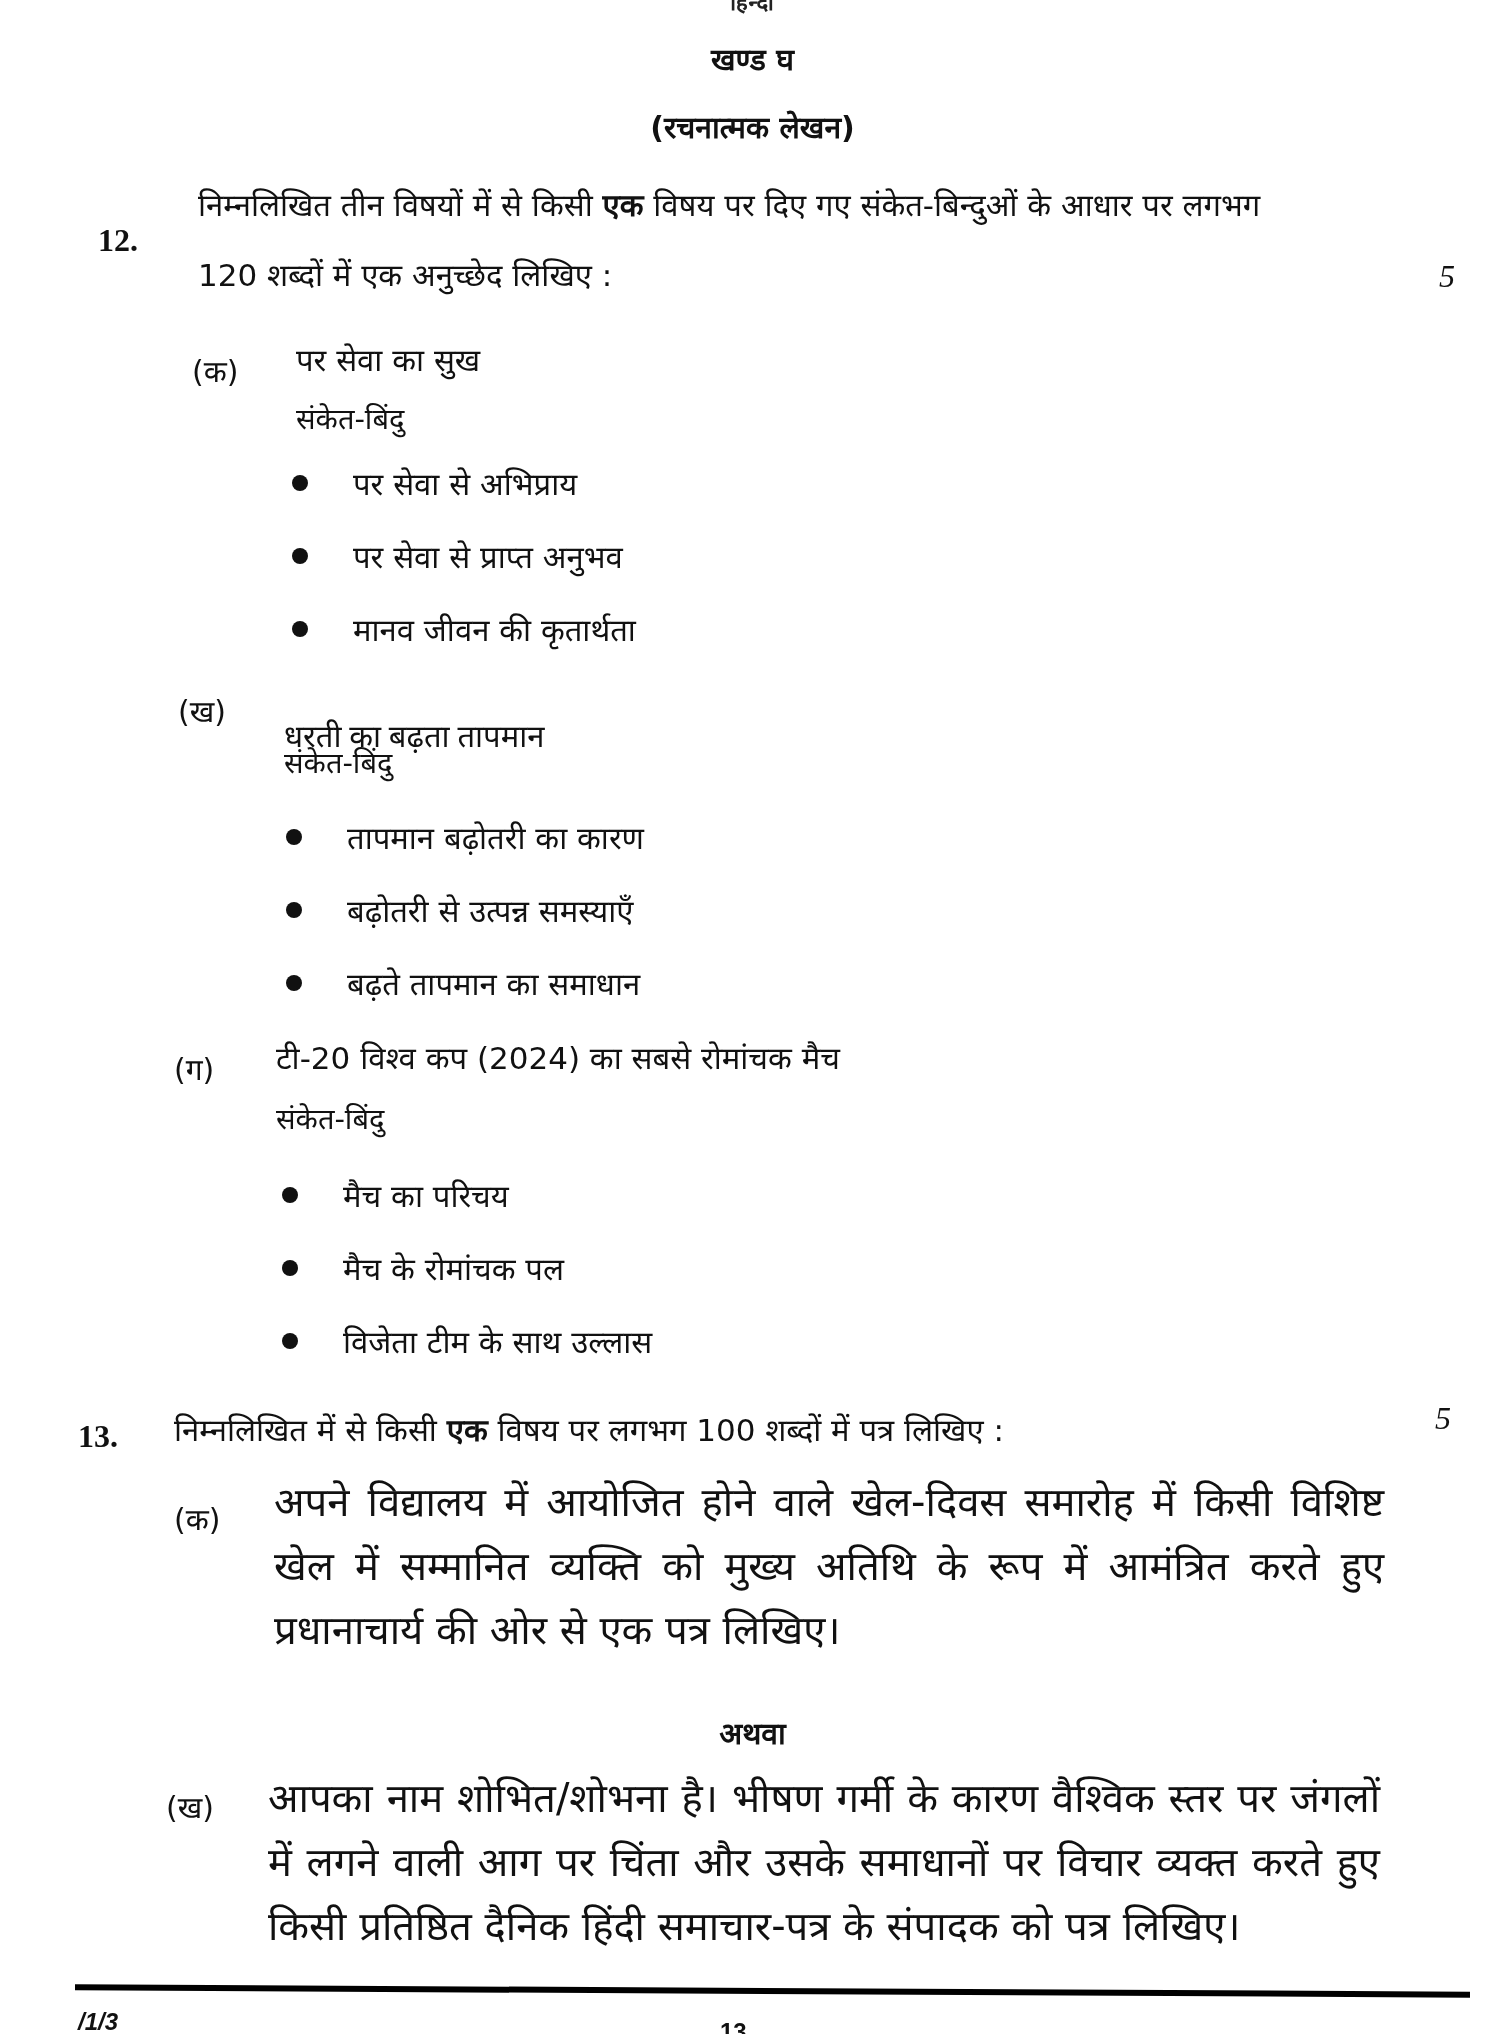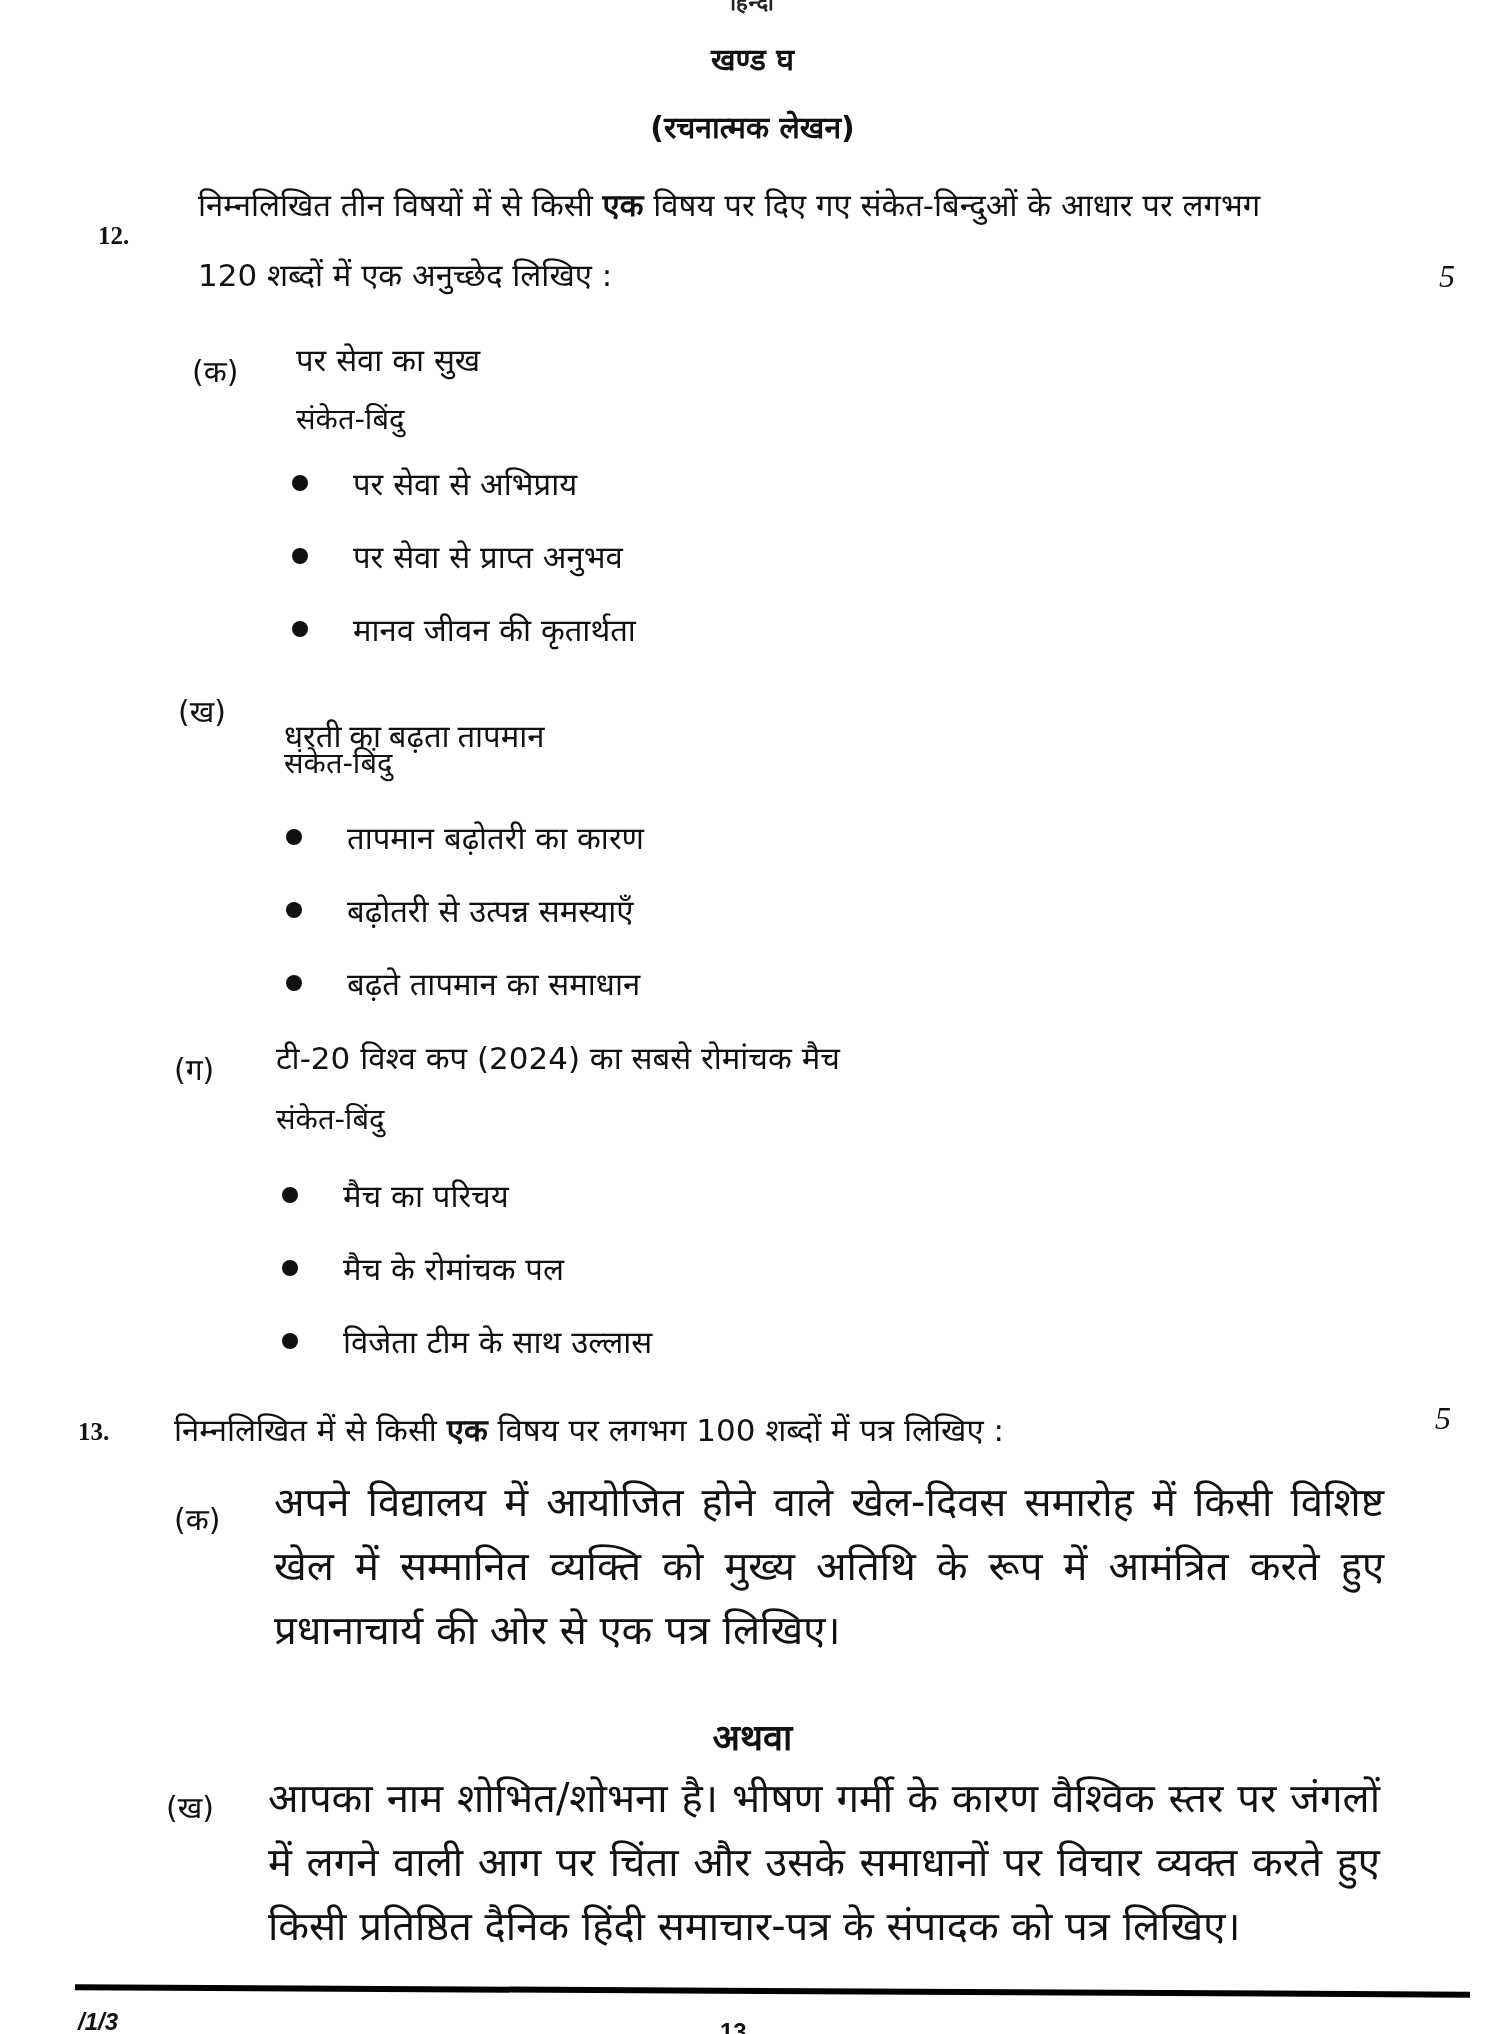--- a/index.html
+++ b/index.html
@@ -38,21 +38,21 @@
       font-weight: bold;
       font-size: 30px;
     }
     .section-title.t1 { top: 38px; text-align: center; }
     .section-title.t2 { top: 106px; font-size: 30px; }
 
     .qnum {
       position: absolute;
       font-family: "Liberation Serif", "DejaVu Serif", serif;
       font-weight: bold;
-      font-size: 25px;
+      font-size: 32px;
       text-align: right;
     }
     .marks {
       position: absolute;
       font-family: "Liberation Serif", "DejaVu Serif", serif;
       font-style: italic;
       font-size: 32px;
       right: 50px;
     }
     .qtext {
@@ -102,21 +102,21 @@
       position: absolute;
       font-size: 40px;
       line-height: 64px;
       text-align: justify;
     }
     .or-label {
       position: absolute;
       left: 0; right: 0;
       text-align: center;
       font-weight: bold;
-      font-size: 36px;
+      font-size: 30px;
     }
 
     .footer-rule {
       position: absolute;
       left: 75px;
       width: 1395px;
       top: 1988px;
       height: 0;
       border-top: 6px solid #000;
       transform: skewY(0.3deg);

